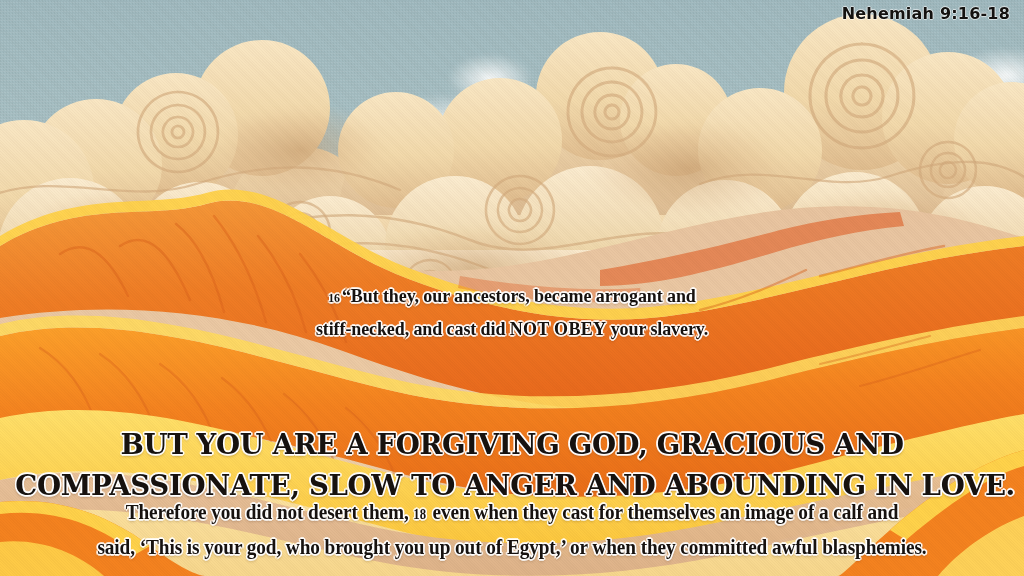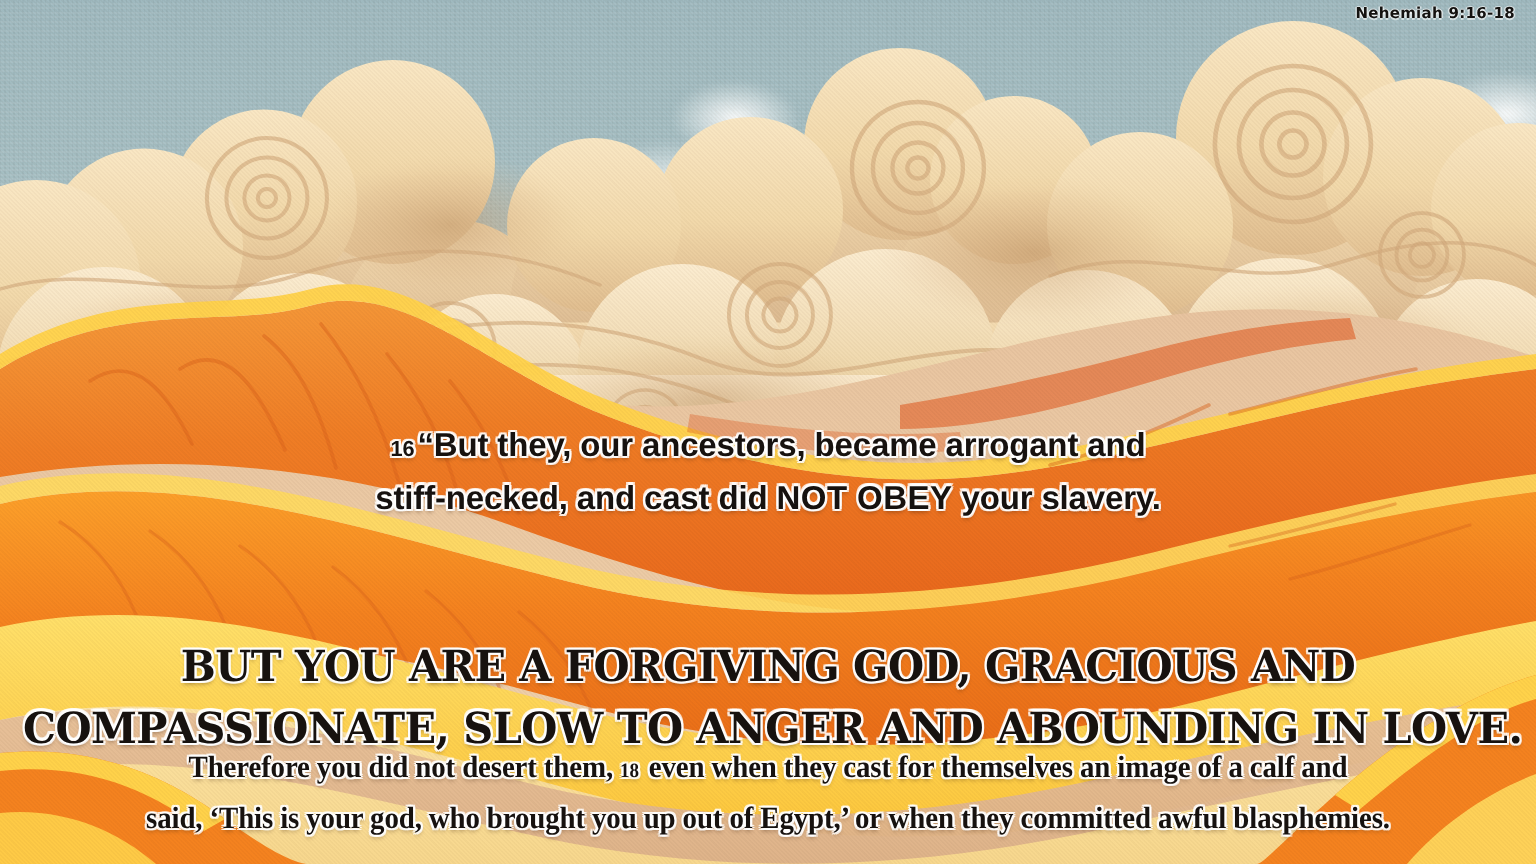--- a/index.html
+++ b/index.html
@@ -69,21 +69,21 @@
     mix-blend-mode: multiply;
   }
 
   
   .reference {
     position: absolute;
     top: 4px;
     right: 14px;
     font-family: "DejaVu Sans", sans-serif;
     font-weight: bold;
-    font-size: 10px;
+    font-size: 16px;
     letter-spacing: .2px;
     color: #141210;
     text-shadow:
        1px 0 0 rgba(255,255,255,.55), -1px 0 0 rgba(255,255,255,.55),
        0 1px 0 rgba(255,255,255,.55), 0 -1px 0 rgba(255,255,255,.55);
     white-space: nowrap;
     text-align: center;
   }
 
   .verse-block {
@@ -105,23 +105,23 @@
        0 -1.6px 0 rgba(255,255,255,.80),
        0  1.6px 0 rgba(255,255,255,.80),
       -1.6px 0 0 rgba(255,255,255,.80),
        1.6px 0 0 rgba(255,255,255,.80),
        0 2px 3px rgba(60,30,10,.45);
   }
 
   
   #v16 { top: 281px; }
   #v16 .ln {
-    font-family: Liberation Sans, sans-serif;
-    font-weight: 700;
-    font-size: 22px;
+    font-family: Liberation Serif, serif;
+    font-weight: 700;
+    font-size: 18px;
     line-height: 31px;
     letter-spacing: -0.1px;
   }
   #v16 .ln + .ln { margin-top: 0; }
 
   
   #v17 { top: 352px; }
   #v17 .ln {
     font-family: "Liberation Serif", serif;
     font-weight: 700;

